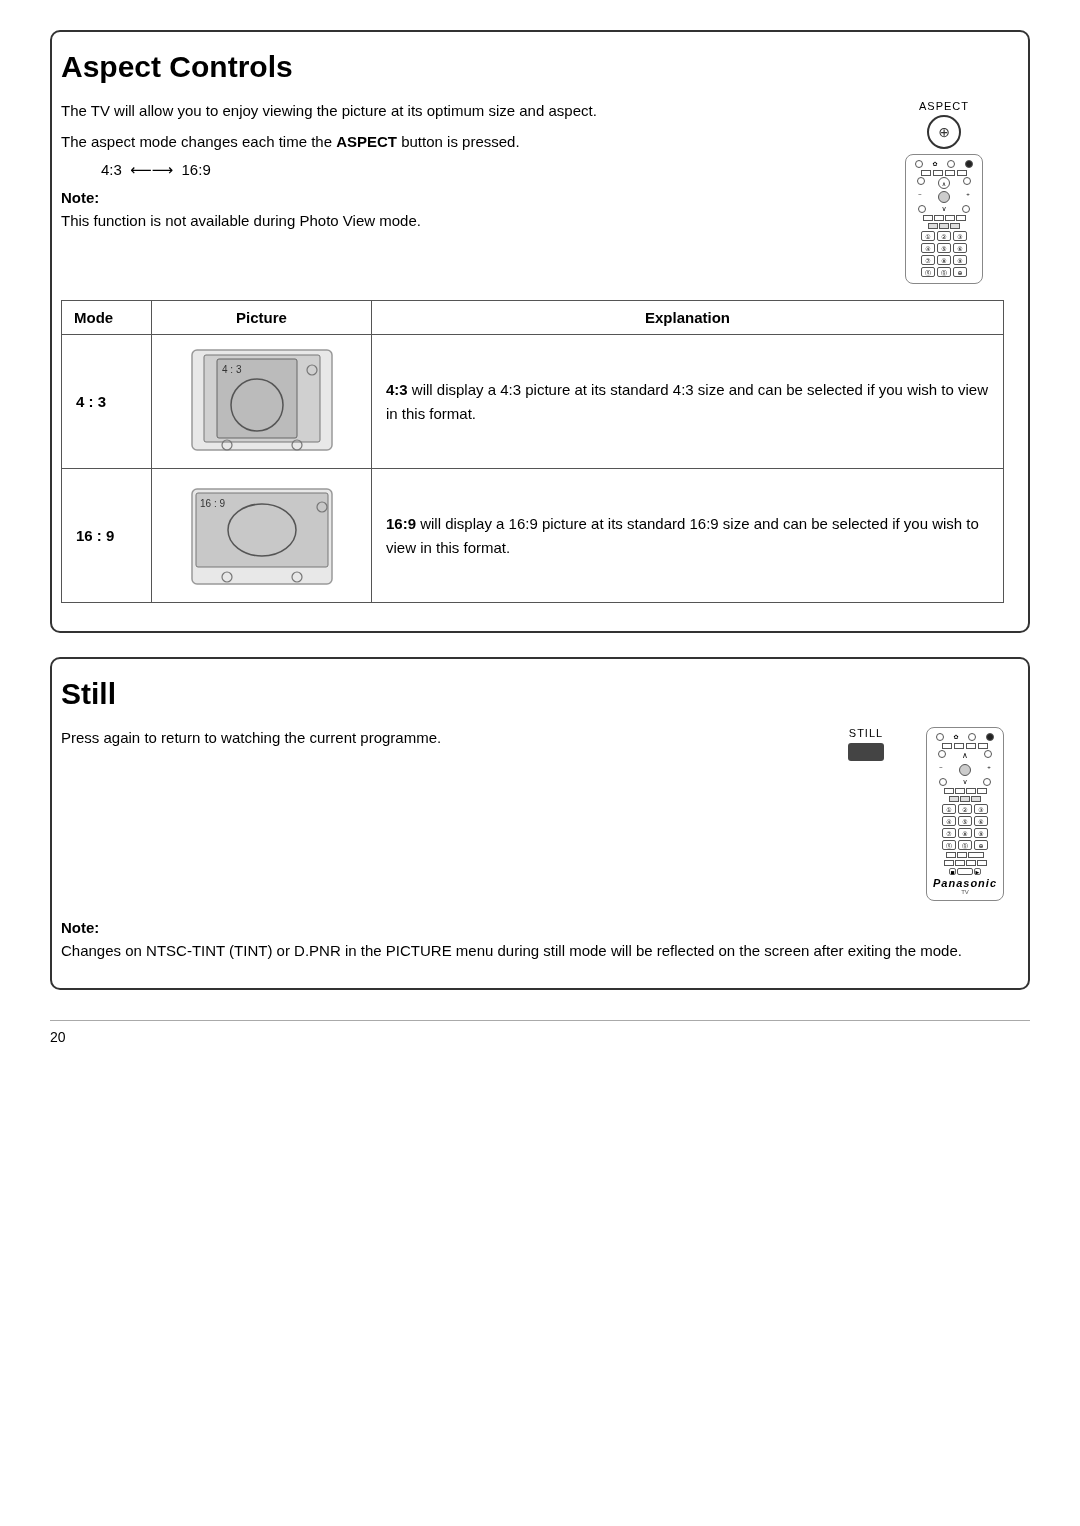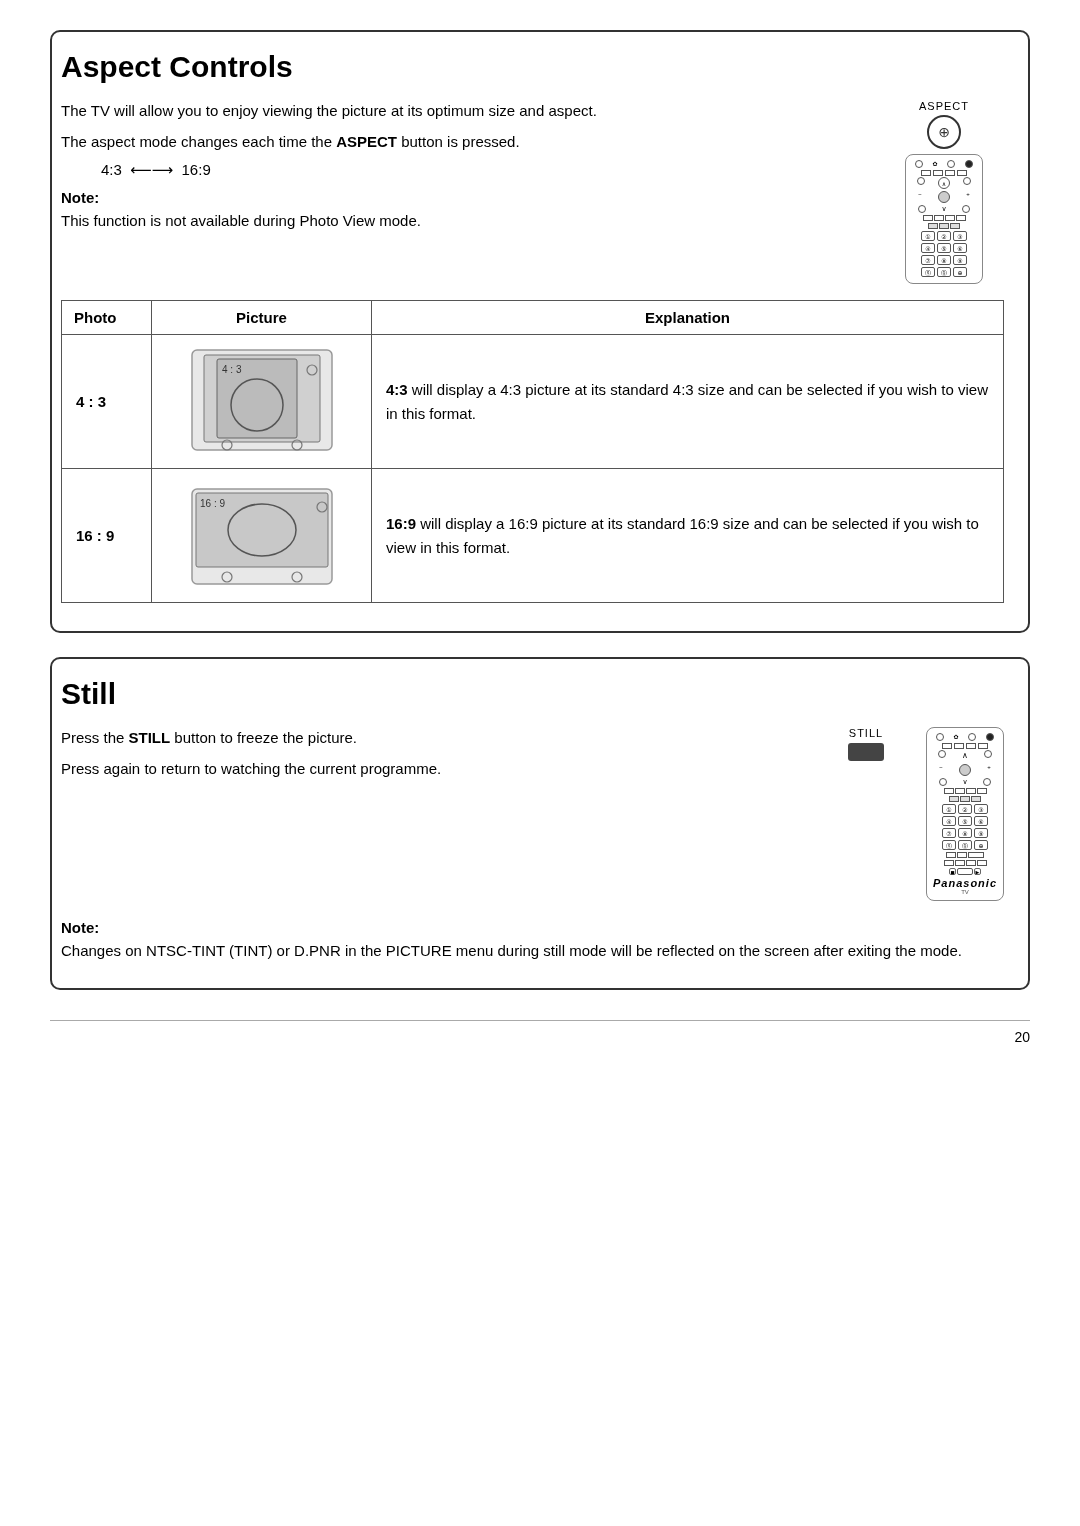--- a/index.html
+++ b/index.html
@@ -139,21 +139,20 @@
       background: #444;
       border-radius: 3px;
     }
 
     
     .page-num {
       margin-top: 30px;
       border-top: 1.5px solid #aaa;
       padding-top: 8px;
       font-size: 14px;
-      text-align: right;
     }
 
     
     .remote-mini {
       border: 1.5px solid #888;
       border-radius: 8px;
       width: 78px;
       padding: 5px 4px;
       background: #fff;
       font-size: 7px;
@@ -305,21 +304,21 @@
             <span class="remote-num">⓪</span>
             <span class="remote-num">⊕</span>
         </div>
       </div>
     </div>
   </div>
 
   <table class="aspect-table">
     <thead>
       <tr>
-        <th class="mode-cell">Photo</th>
+        <th class="mode-cell">Mode</th>
         <th>Picture</th>
         <th>Explanation</th>
       </tr>
     </thead>
     <tbody>
 
       <tr>
         <td class="mode-cell">
           <span>4 : 3</span>
         </td>
@@ -376,23 +375,20 @@
       </tr>
     </tbody>
   </table>
 </div>
 
 <div class="section-box still-section">
   <div class="section-title">Still</div>
 
   <div class="still-intro-row">
     <div class="still-text">
-      <p class="body-text">
-        <span>Press the </span><strong>STILL</strong><span> button to freeze the picture.</span>
-      </p>
       <p class="body-text">Press again to return to watching the current programme.</p>
     </div>
     <div class="still-button-area">
       <div class="still-label">STILL</div>
       <div class="still-button"></div>
     </div>
 
     <div class="remote-mini" style="margin-top:0;">
       <div class="remote-row">
         <span class="remote-circle"></span>

